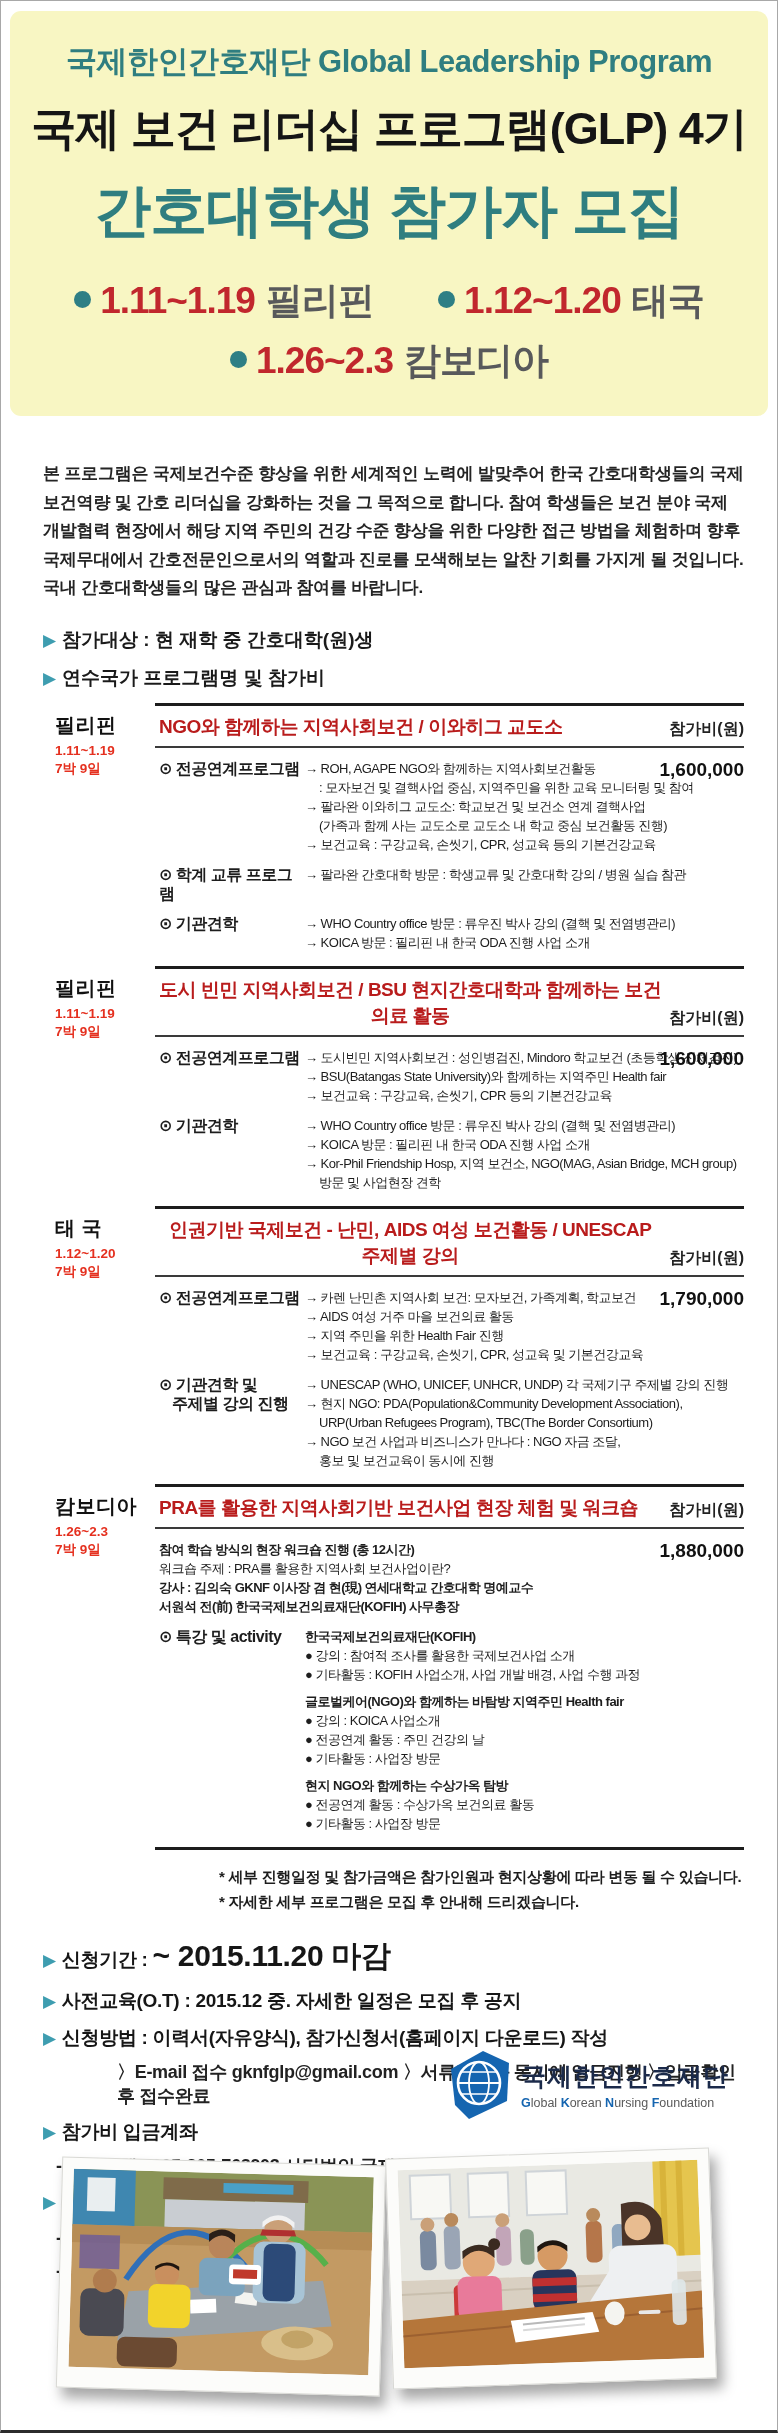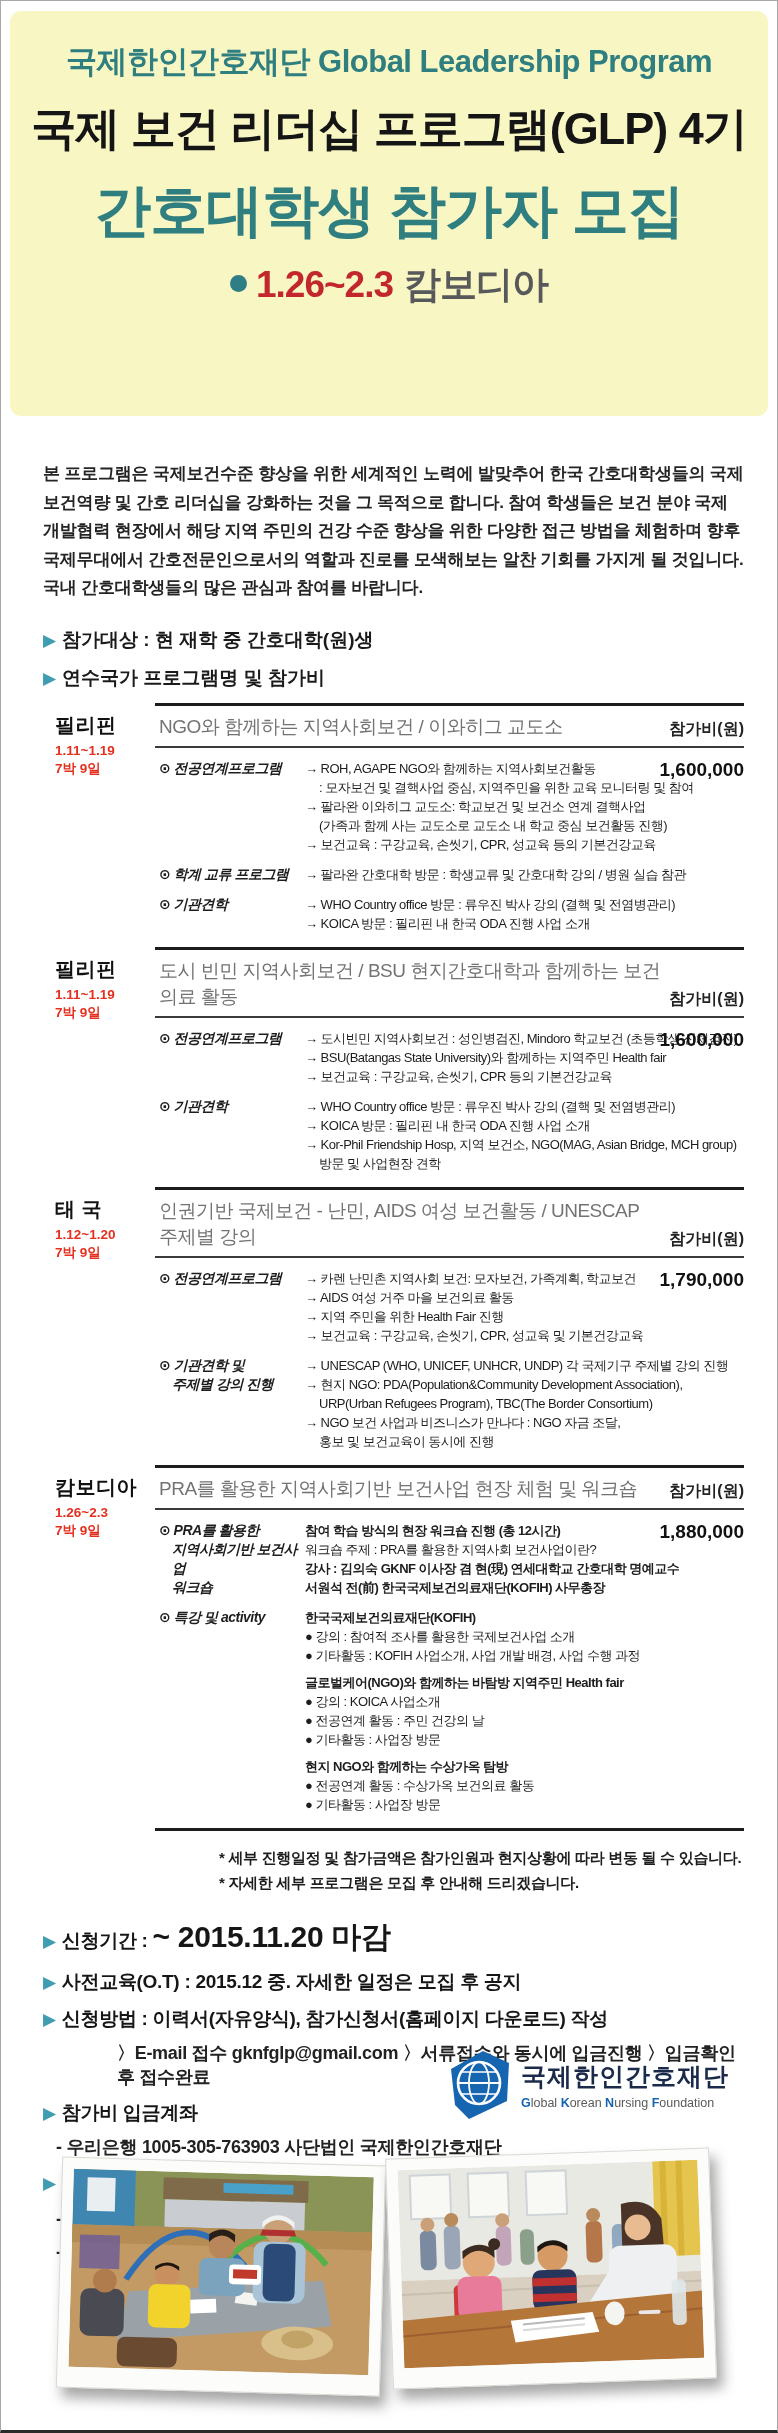--- a/index.html
+++ b/index.html
@@ -30,27 +30,27 @@
   .ptable{margin-top:12px;}
   .section{display:flex;}
   .country-col{width:112px;flex:none;box-sizing:border-box;padding:9px 0 0 12px;}
   .country{font-size:20px;font-weight:800;color:#111;letter-spacing:0.5px;}
   .dates{font-size:13.5px;font-weight:700;color:#e5301f;margin-top:4px;}
   .duration{font-size:13.5px;font-weight:700;color:#e5301f;margin-top:2px;}
   .table-col{flex:1;border-top:3px solid #1c1c1c;min-width:0;}
   .section.last .table-col{border-bottom:3px solid #1c1c1c;}
   .title-row{display:flex;align-items:flex-end;justify-content:space-between;
              padding:8px 0 6px 4px;border-bottom:2px solid #3a3a3a;}
-  .ptitle{font-size:19px;font-weight:400;color:#737373;letter-spacing:-0.5px;}
+  .ptitle{font-size:19px;font-weight:700;color:#b91c1c;letter-spacing:-0.5px;text-align:center;}
   .fee{font-size:16px;font-weight:700;flex:none;margin-left:8px;}
   .programs{position:relative;padding:11px 0 14px 4px;}
   .price{position:absolute;top:11px;right:0;font-size:19px;font-weight:800;color:#111;}
   .program{display:flex;margin-bottom:11px;}
   .program:last-child{margin-bottom:0;}
-  .plabel{width:146px;flex:none;font-size:14px;line-height:19px;font-weight:700;color:#1d1d1d;letter-spacing:-0.5px;font-style:italic;}
+  .plabel{width:146px;flex:none;font-size:16px;line-height:19px;font-weight:700;color:#1d1d1d;letter-spacing:-0.5px;}
   .lab-cont{padding-left:13px;}
   .plines{flex:1;min-width:0;font-size:13px;line-height:19px;color:#1d1d1d;letter-spacing:-0.5px;}
   .line.ind{padding-left:14px;}
   .line.bold{font-weight:700;}
   .line.gap{margin-top:8px;}
   
   .footnotes{margin:14px 0 0 176px;}
   .footnote{font-size:15px;font-weight:700;line-height:25px;color:#1d1d1d;letter-spacing:-0.3px;}
   .apply{margin-top:22px;}
   .apply-item{font-size:19px;font-weight:700;color:#161616;margin-bottom:11px;letter-spacing:-0.3px;}
@@ -74,20 +74,28 @@
 </style>
 </head>
 <body>
 
 <div class="page">
 
   <div class="hero">
     <div class="hero-line1">국제한인간호재단 Global Leadership Program</div>
     <div class="hero-line2">국제 보건 리더십 프로그램(GLP) 4기</div>
     <div class="hero-line3">간호대학생 참가자 모집</div>
+    <div class="sched-row">
+      <span class="sched-item">
+        <span class="dot"></span><span class="sdate">1.11~1.19</span><span class="scountry">필리핀</span>
+      </span>
+      <span class="sched-item">
+        <span class="dot"></span><span class="sdate">1.12~1.20</span><span class="scountry">태국</span>
+      </span>
+    </div>
     <div class="sched-row second">
       <span class="sched-item">
         <span class="dot"></span><span class="sdate">1.26~2.3</span><span class="scountry">캄보디아</span>
       </span>
     </div>
   </div>
 
   <div class="content">
     <div class="intro">본 프로그램은 국제보건수준 향상을 위한 세계적인 노력에 발맞추어 한국 간호대학생들의 국제보건역량 및 간호 리더십을 강화하는 것을 그 목적으로 합니다. 참여 학생들은 보건 분야 국제개발협력 현장에서 해당 지역 주민의 건강 수준 향상을 위한 다양한 접근 방법을 체험하며 향후 국제무대에서 간호전문인으로서의 역할과 진로를 모색해보는 알찬 기회를 가지게 될 것입니다. 국내 간호대학생들의 많은 관심과 참여를 바랍니다.</div>
 
@@ -226,25 +234,20 @@
             <div class="duration">7박 9일</div>
           </div>
           <div class="table-col">
             <div class="title-row">
               <div class="ptitle">PRA를 활용한 지역사회기반 보건사업 현장 체험 및 워크숍</div>
               <div class="fee">참가비(원)</div>
             </div>
             <div class="programs">
               <div class="price">1,880,000</div>
               <div class="program">
-                <div class="plabel">
-                  <div>⊙ PRA를 활용한</div>
-                  <div class="lab-cont">지역사회기반 보건사업</div>
-                  <div class="lab-cont">워크숍</div>
-                </div>
                 <div class="plines">
                   <div class="line bold">참여 학습 방식의 현장 워크숍 진행 (총 12시간)</div>
                   <div class="line">워크숍 주제 : PRA를 활용한 지역사회 보건사업이란?</div>
                   <div class="line bold">강사 : 김의숙 GKNF 이사장 겸 현(現) 연세대학교 간호대학 명예교수</div>
                   <div class="line bold">서원석 전(前) 한국국제보건의료재단(KOFIH) 사무총장</div>
                 </div>
               </div>
               <div class="program">
                 <div class="plabel">
                   <div>⊙ 특강 및 activity</div>

